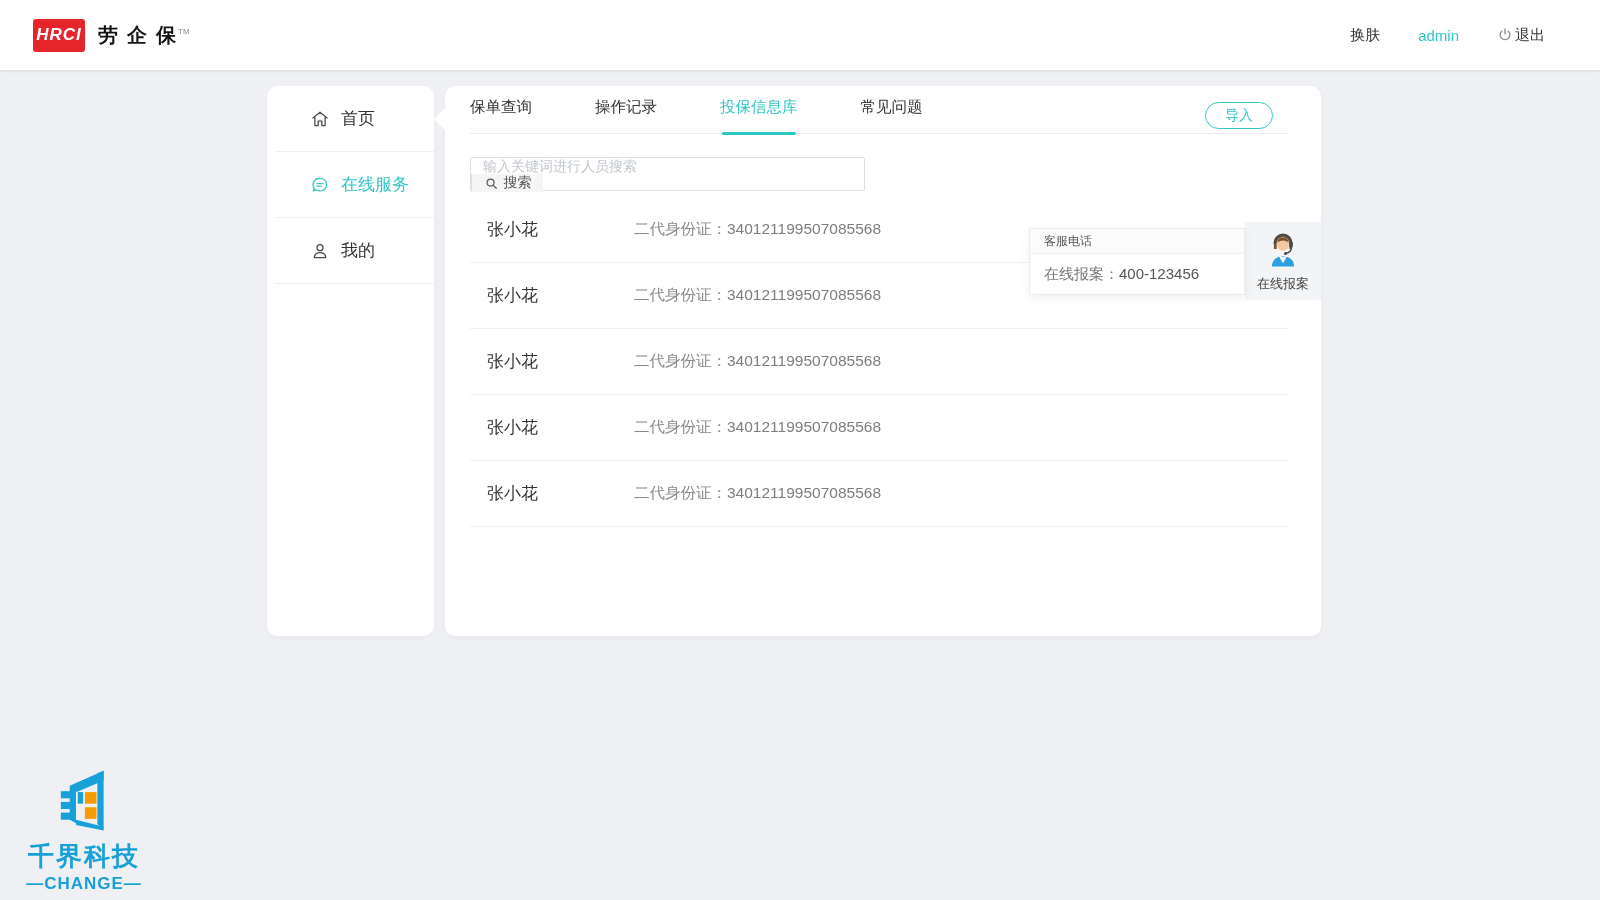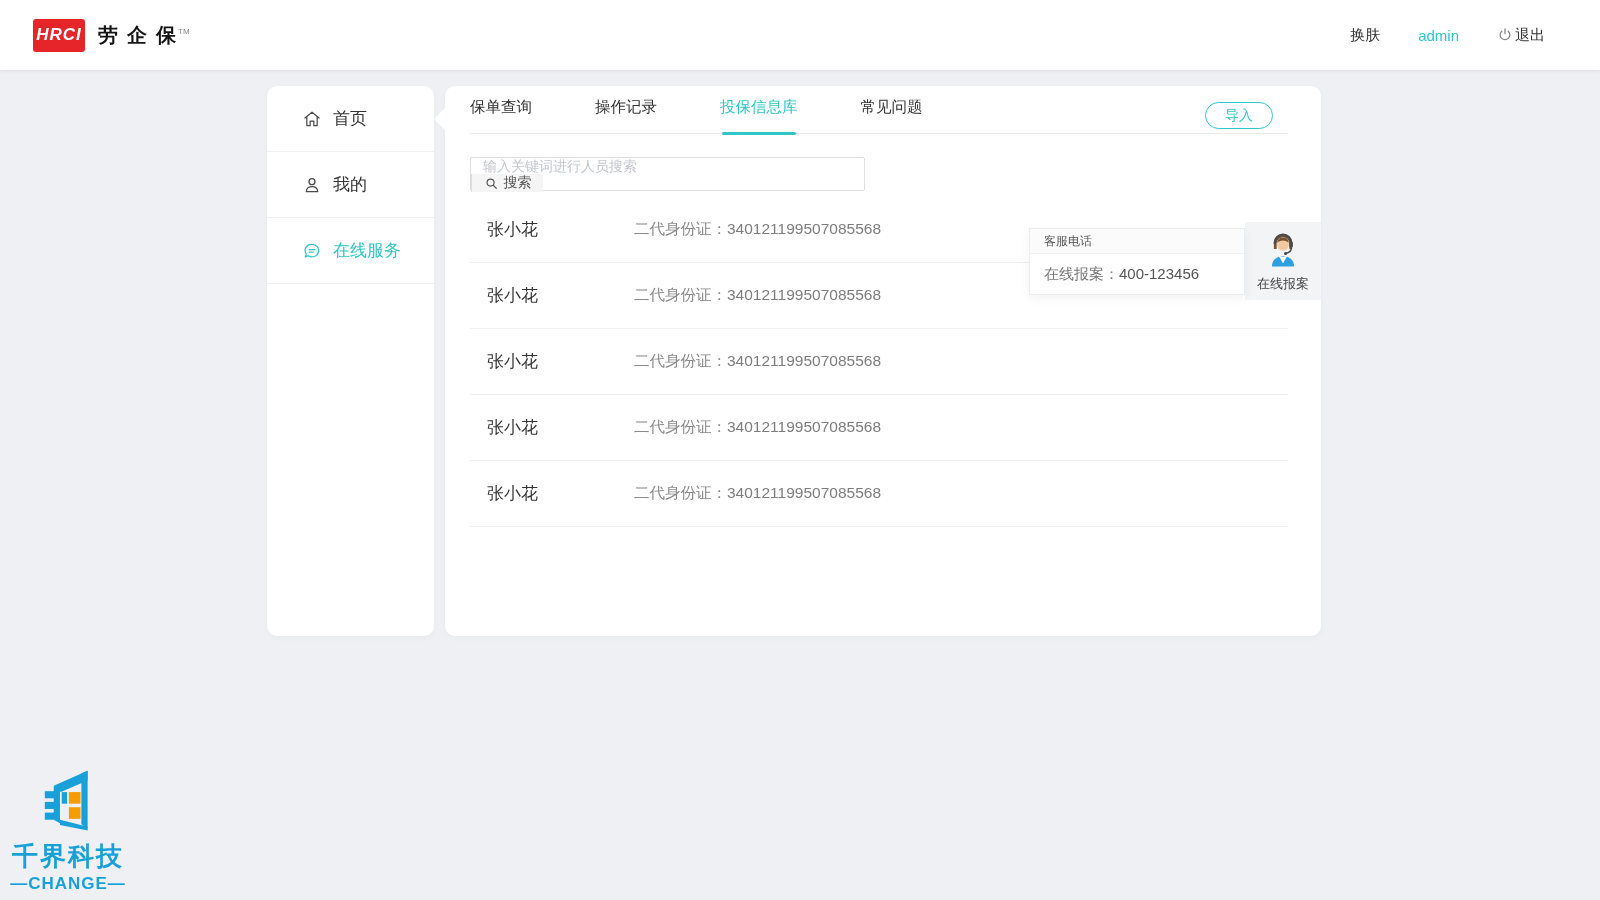--- a/index.html
+++ b/index.html
@@ -30,21 +30,21 @@
   .username { color:#2fc6c6; cursor:pointer; }
   .logout { display:flex; align-items:center; gap:2px; color:#333; cursor:pointer; }
 
   
   .sidebar {
     position:absolute; left:267px; top:86px; width:167px; height:550px;
     background:#fff; border-radius:10px; box-shadow:0 2px 6px rgba(0,0,0,0.03);
   }
   .side-item {
     height:66px; display:flex; align-items:center; padding-left:35px; gap:11px;
-    font-size:17px; color:#333; border-bottom:1px solid #eef0f2; cursor:pointer;
+    font-size:17px; color:#333; border-bottom:1px solid #eef0f2; cursor:pointer;margin-left:8px;
   }
   .side-item.active { color:#2fc6c6; }
   .side-icon { width:20px; height:20px; display:flex; align-items:center; }
 
   
   .panel {
     position:absolute; left:445px; top:86px; width:876px; height:550px;
     background:#fff; border-radius:10px; box-shadow:0 2px 6px rgba(0,0,0,0.03);
     padding:0 33px 0 25px;
   }
@@ -110,21 +110,21 @@
   }
   .service-card-header {
     height:25px; line-height:25px; padding-left:14px;
     background:#fbfbfb; border-bottom:1px solid #efefef;
     font-size:12px; color:#555;
   }
   .service-card-body { padding:11px 14px 0 14px; font-size:15px; color:#777; white-space:nowrap; }
   .service-card-body .phone { color:#555; }
 
   
-  .footer-logo { position:absolute; left:2px; bottom:6px; width:132px; text-align:center; }
+  .footer-logo { position:absolute; left:18px; bottom:6px; width:132px; text-align:center; }
   .footer-company { font-size:26px; font-weight:bold; color:#18a0d8; letter-spacing:2px; margin-top:1px; white-space:nowrap; }
   .footer-slogan { font-size:17px; font-weight:bold; color:#18a0d8; letter-spacing:1px; }
 </style>
 </head>
 <body>
 
 <div class="header">
   <div class="logo-box">
     <span>HRCI</span>
   </div>
@@ -147,38 +147,38 @@
 <div class="sidebar">
   <div class="side-item">
     <span class="side-icon">
       <svg viewBox="0 0 24 24" width="20" height="20" fill="none" stroke="#4a4a4a" stroke-width="1.5" stroke-linejoin="round" stroke-linecap="round">
         <path d="M3.5 10.8 L12 3.8 L20.5 10.8"></path>
         <path d="M5.8 9.6 V20 H9.8 V14.4 H14.2 V20 H18.2 V9.6"></path>
       </svg>
     </span>
     <span>首页</span>
   </div>
-  <div class="side-item">
-    <span class="side-icon">
-      <svg viewBox="0 0 24 24" width="20" height="20" fill="none" stroke="#4a4a4a" stroke-width="1.5" stroke-linejoin="round" stroke-linecap="round">
-        <circle cx="12" cy="8" r="3.6"></circle>
-        <path d="M5.2 20 c0-4.2 3-6.2 6.8-6.2 s6.8 2 6.8 6.2 z"></path>
-      </svg>
-    </span>
-    <span>我的</span>
-  </div>
   <div class="side-item active">
     <span class="side-icon">
       <svg viewBox="0 0 24 24" width="20" height="20" fill="none" stroke="#2fc6c6" stroke-width="1.5" stroke-linejoin="round" stroke-linecap="round">
         <path d="M12 4 a8 7.5 0 1 1 -4.6 13.6 L4 19.2 l1.1-3.4 A7.5 7.5 0 0 1 12 4 z"></path>
         <path d="M8.6 10.4 h6.8"></path>
           <path d="M8.6 13.4 h4.8"></path>
       </svg>
     </span>
     <span>在线服务</span>
+  </div>
+  <div class="side-item">
+    <span class="side-icon">
+      <svg viewBox="0 0 24 24" width="20" height="20" fill="none" stroke="#4a4a4a" stroke-width="1.5" stroke-linejoin="round" stroke-linecap="round">
+        <circle cx="12" cy="8" r="3.6"></circle>
+        <path d="M5.2 20 c0-4.2 3-6.2 6.8-6.2 s6.8 2 6.8 6.2 z"></path>
+      </svg>
+    </span>
+    <span>我的</span>
   </div>
 </div>
 
 <div class="panel">
 
   <div class="tabbar">
     <div class="tab">保单查询</div>
     <div class="tab">操作记录</div>
     <div class="tab active">投保信息库</div>
     <div class="tab">常见问题</div>

